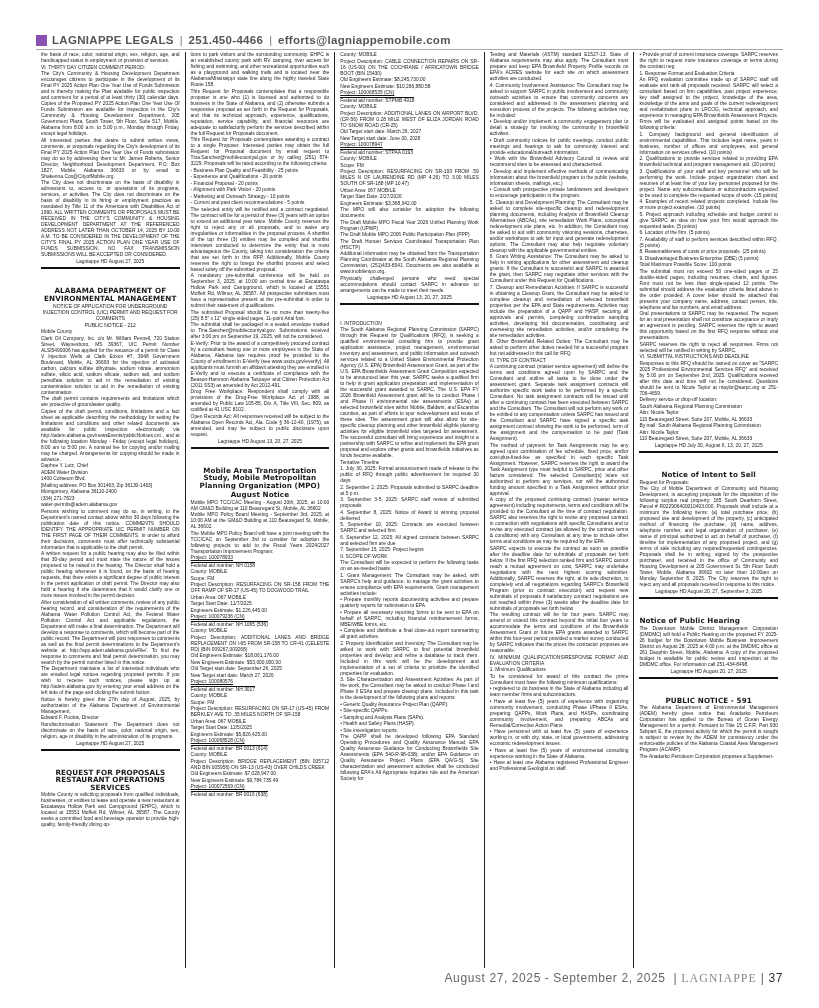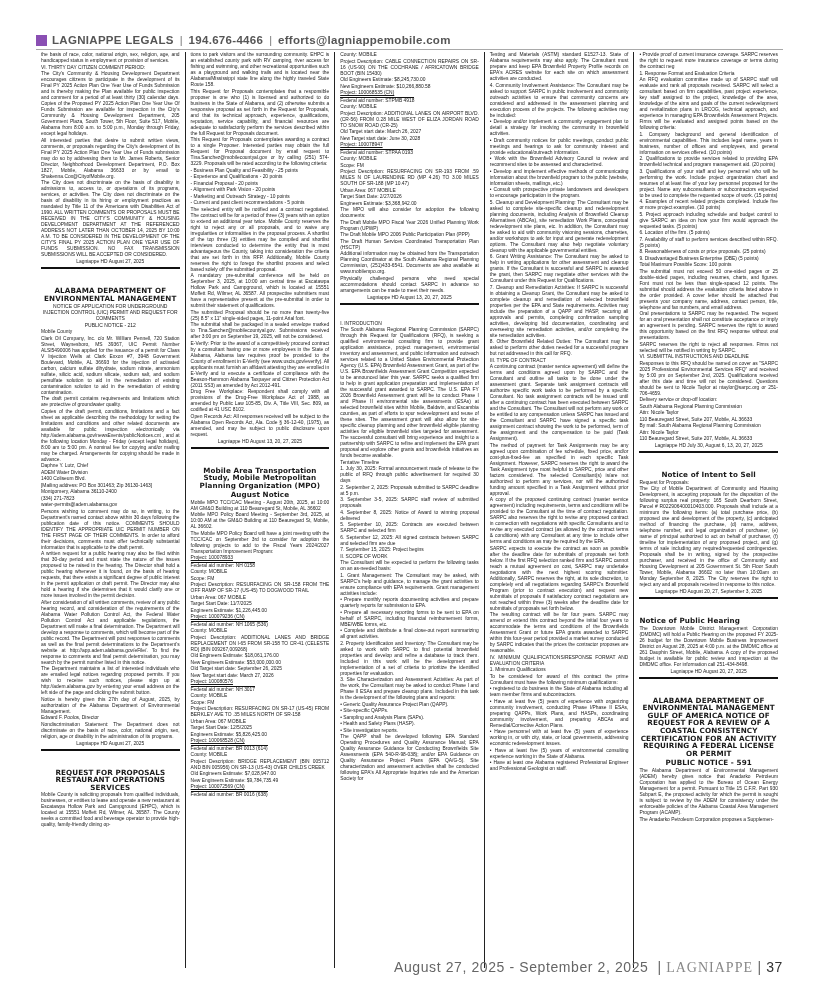--- a/index.html
+++ b/index.html
@@ -13,32 +13,32 @@
   .col { flex: 1; padding: 0 5px; font-family: "Liberation Sans Narrow", "Liberation Sans", sans-serif; font-size: 4.9px; line-height: 6px; overflow: hidden; border-right: 1px solid #222; }
   .col:last-child { border-right: none; }
   .col p { margin: 0 0 0.5px 0; text-align: justify; }
   .sig { text-align: center; margin: 1px 0 2px 0; }
   .notice-top { border-top: 2px solid #111; margin-top: 2px; padding-top: 16px; }
   .notice-title { font-family: "DejaVu Sans", sans-serif; font-weight: bold; font-size: 7.2px; line-height: 7.6px; text-align: center; margin: 2px 0 1px 0; letter-spacing: 0.1px; }
   .notice-title.left { text-align: left; }
   .notice-sub { text-align: center; text-transform: uppercase; font-size: 5px; line-height: 6px; margin-bottom: 1px; }
   .boxed { border-top: 1px solid #111; display: inline-block; }
   .under { text-decoration: underline; }
-  .footer { position: absolute; bottom: 32px; right: 36px; font-size: 14px; color: #666; letter-spacing: 0.6px; white-space: nowrap; }
+  .footer { position: absolute; bottom: 22px; right: 36px; font-size: 12px; color: #666; letter-spacing: 0.6px; white-space: nowrap; }
   .footer .pg { color: #333; }
   .footer .brand { font-family: "Liberation Serif", serif; letter-spacing: 1px; color: #888; }
 </style>
 </head>
 <body>
 
 <div class="header">
   <span class="swatch"></span>
   <span class="title">LAGNIAPPE LEGALS</span>
   <span class="sep">|</span>
-  <span class="title">194.676-4466</span>
+  <span class="title">251.450-4466</span>
   <span class="sep">|</span>
   <span class="title">efforts@lagniappemobile.com</span>
 </div>
 
 <div class="page">
 
   <div class="col">
     <p>the basis of race, color, national origin, sex, religion, age, and handicapped status in employment or provision of services.</p>
     <p>VI. THIRTY DAY CITIZEN COMMENT PERIOD:</p>
     <p>The City's Community &amp; Housing Development Department encourages citizens to participate in the development of its Final PY 2025 Action Plan One Year Use of Funds Submission and is thereby making the Plan available for public inspection and comment for a period of at least thirty (30) calendar days. Copies of the Proposed PY 2025 Action Plan One Year Use Of Funds Submission are available for inspection in the City's Community &amp; Housing Development Department, 205 Government Plaza, South Tower, 5th Floor, Suite 517, Mobile, Alabama from 8:00 a.m. to 5:00 p.m., Monday through Friday, except legal holidays.</p>
@@ -261,21 +261,20 @@
       <div class="sig">Lagniappe HD August 20, 27, September 3, 2025</div>
     </div>
 
     <div class="notice-top">
       <div class="notice-title left">Notice of Public Hearing</div>
       <p>The Downtown Mobile District Management Corporation (DMDMC) will hold a Public Hearing on the proposed FY 2025-26 budget for the Downtown Mobile Business Improvement District on August 28, 2025 at 4:00 p.m. at the DMDMC office at 261 Dauphin Street, Mobile, Alabama. A copy of the proposed budget is available for public review and inspection at the DMDMC office. For information call 251-434-8498.</p>
       <div class="sig">Lagniappe HD August 20, 27, 2025</div>
     </div>
 
     <div class="notice-top">
-      <div class="notice-title">ALABAMA DEPARTMENT OF ENVIRONMENTAL MANAGEMENT GULF OF AMERICA NOTICE OF REQUEST FOR A REVIEW OF A COASTAL CONSISTENCY CERTIFICATION FOR AN ACTIVITY REQUIRING A FEDERAL LICENSE OR PERMIT</div>
       <div class="notice-title">PUBLIC NOTICE - 591</div>
       <p>The Alabama Department of Environmental Management (ADEM) hereby gives notice that Anadarko Petroleum Corporation has applied to the Bureau of Ocean Energy Management for a permit. Pursuant to Title 15 C.F.R. Part 930 Subpart E, the proposed activity for which the permit is sought is subject to review by the ADEM for consistency under the enforceable policies of the Alabama Coastal Area Management Program (ACAMP).</p>
       <p>The Anadarko Petroleum Corporation proposes a Supplemen-</p>
     </div>
   </div>
 
 </div>
 
 <div class="footer">
   <span>August 27, 2025 - September 2, 2025</span>

